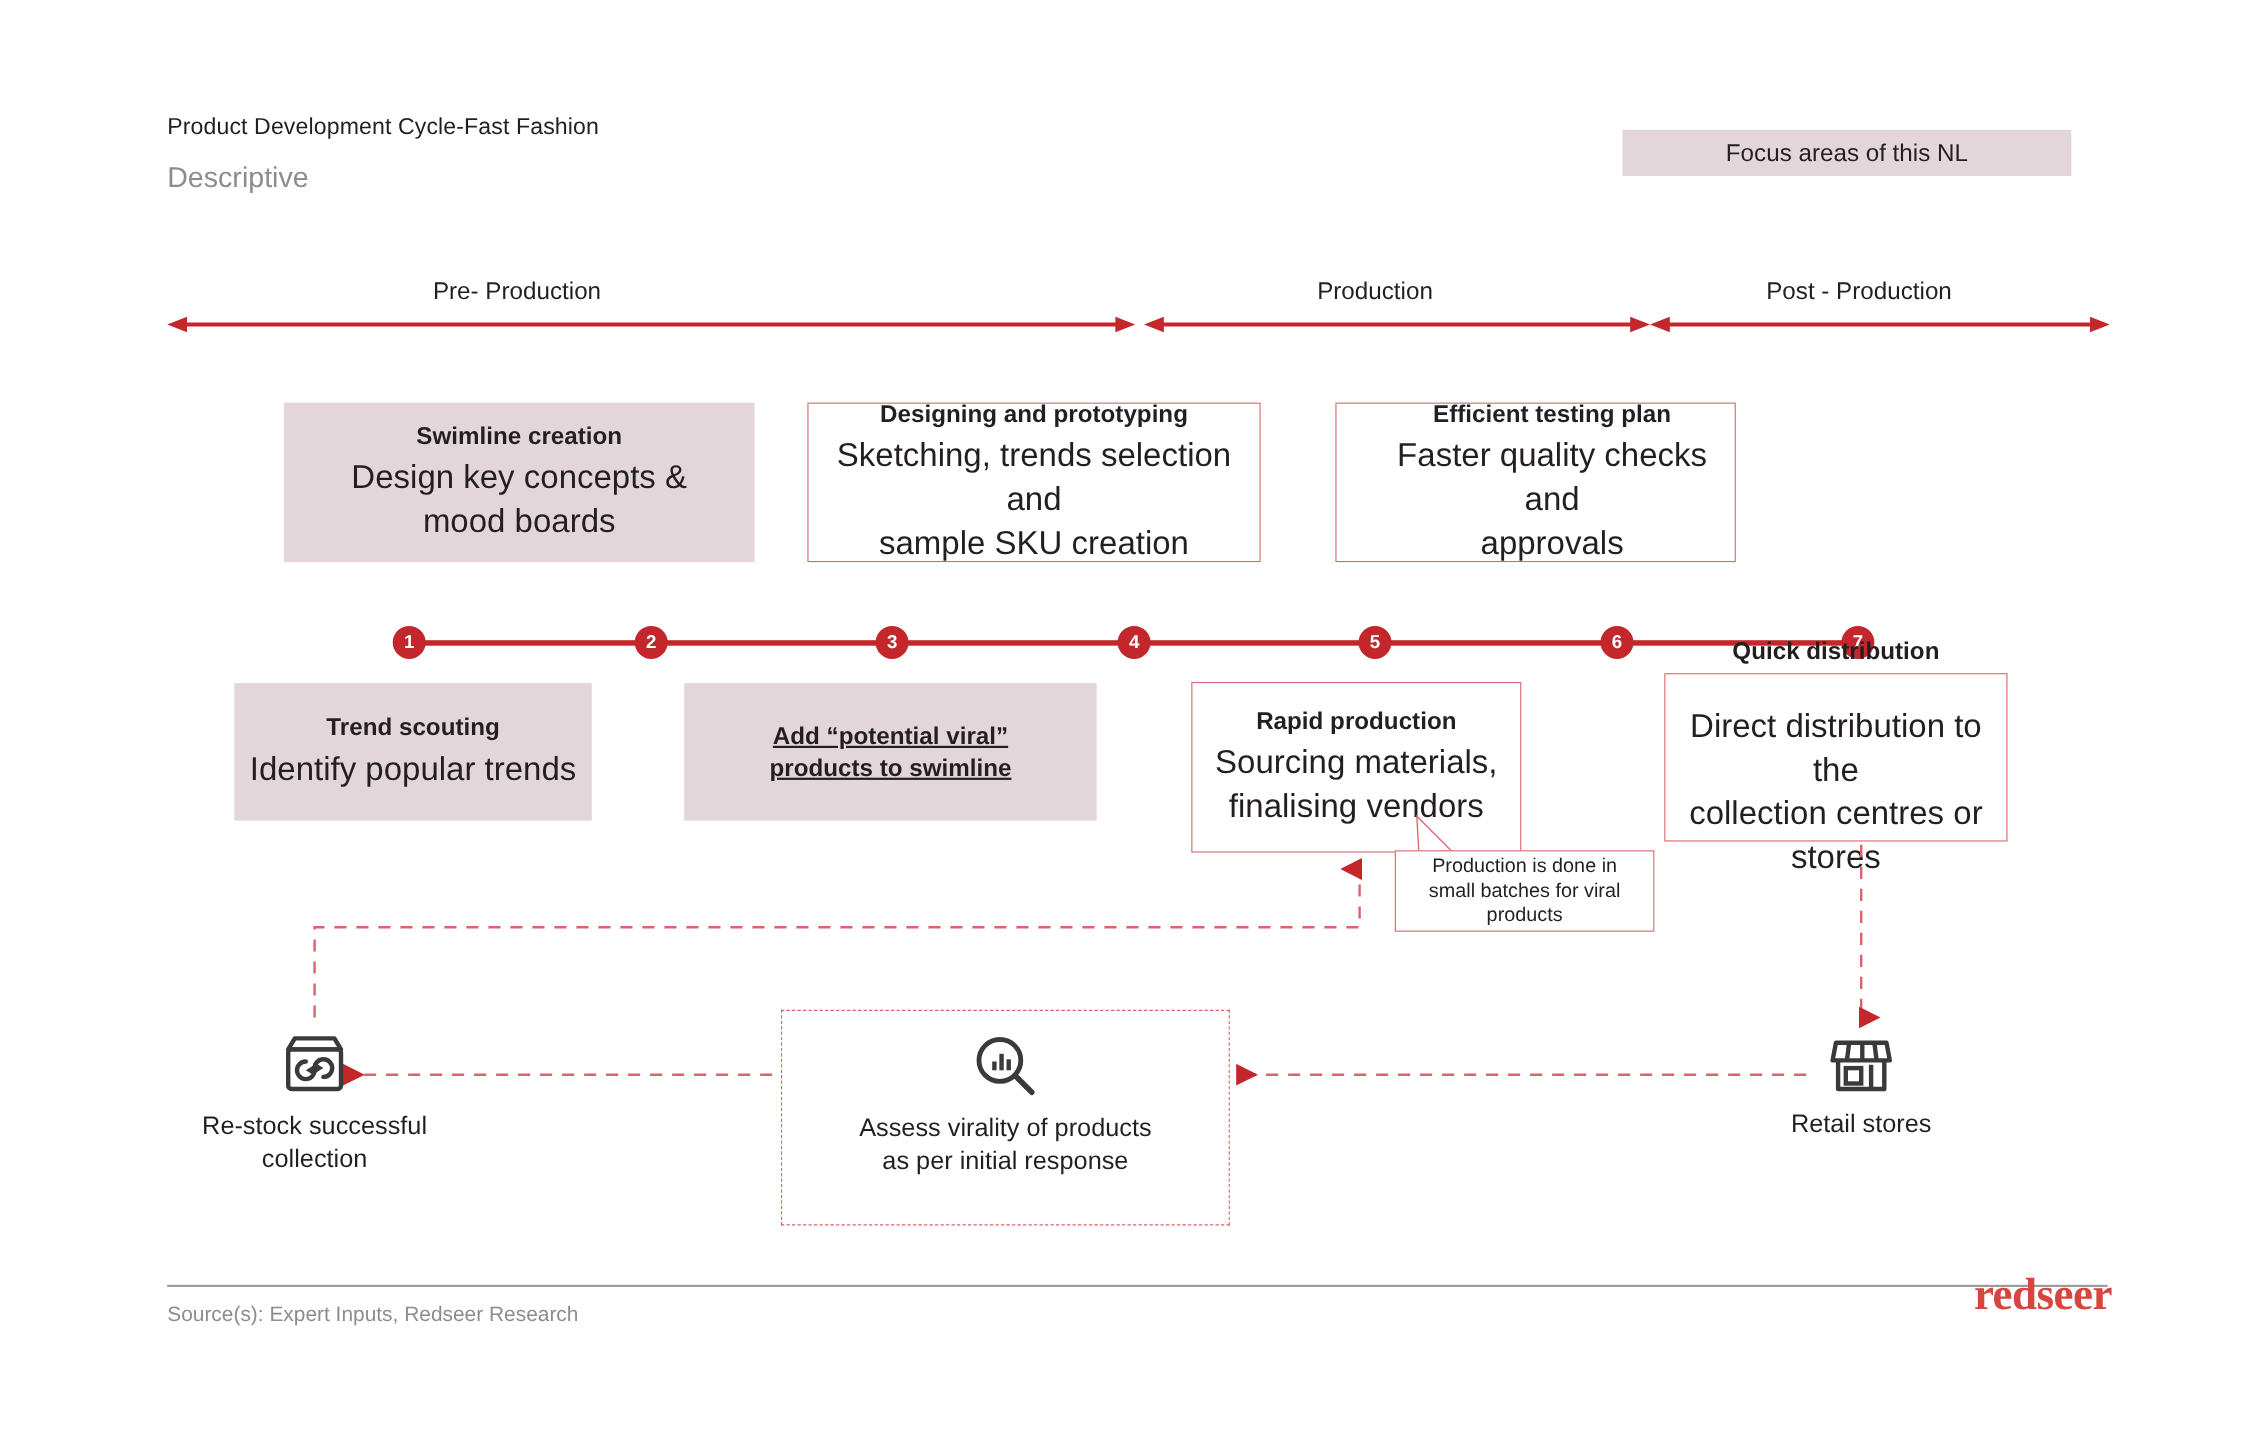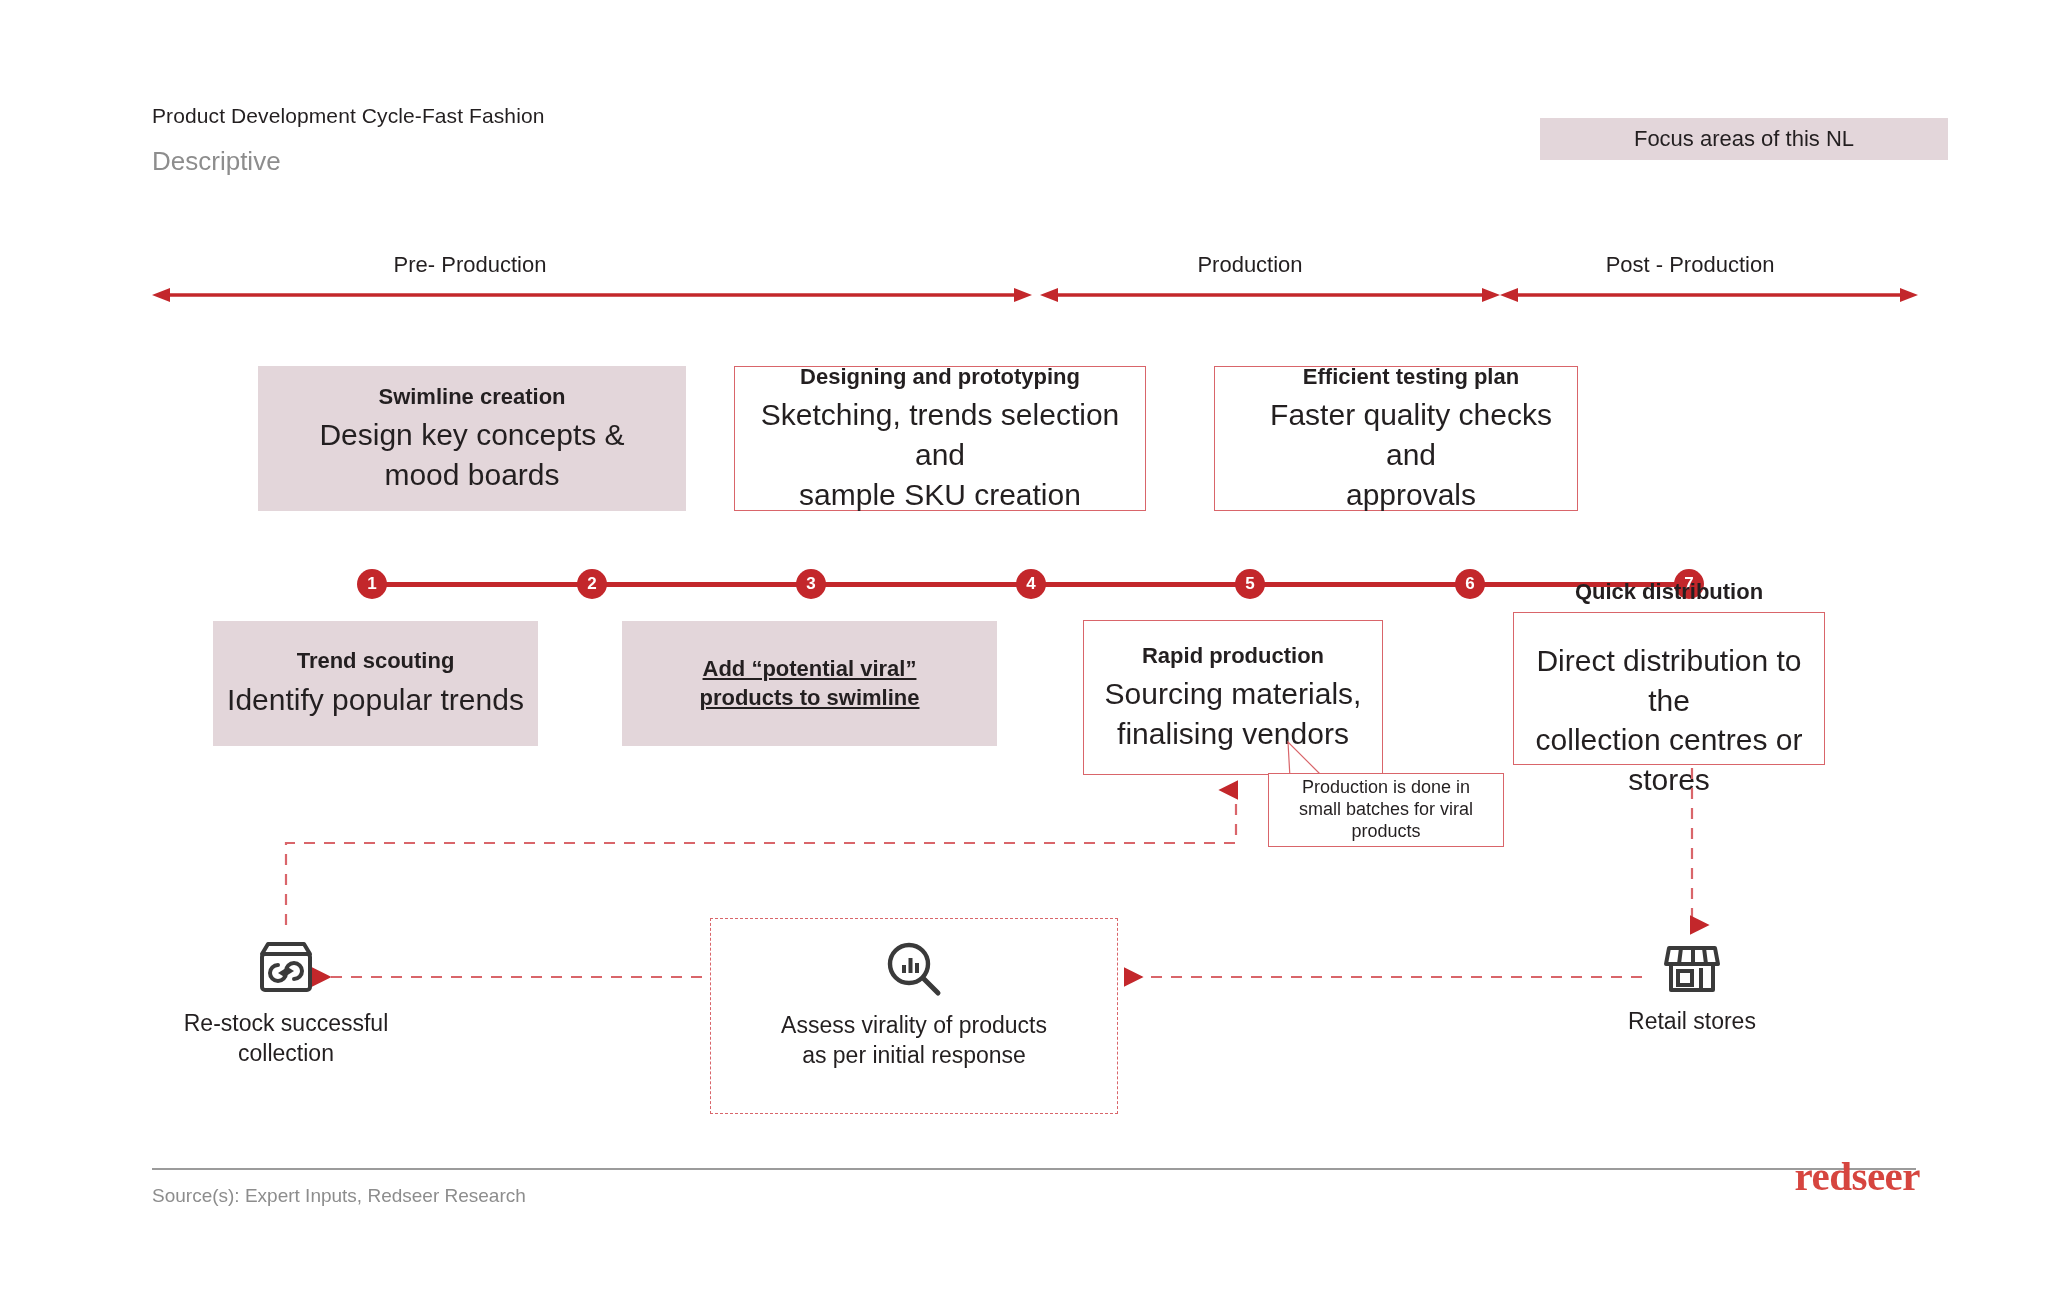--- a/index.html
+++ b/index.html
@@ -35,21 +35,21 @@
   #page-subtitle {
     position: absolute;
     left: 152px;
     top: 146px;
     font-size: 26px;
     color: #8d8d8d;
     white-space: nowrap;
   }
   #focus-banner {
     position: absolute;
-    left: 1540px;
+    left: 1475px;
     top: 118px;
     width: 408px;
     height: 42px;
     background: #e3d6da;
     display: flex;
     align-items: center;
     justify-content: center;
   }
   #focus-banner span {
     font-size: 22px;

